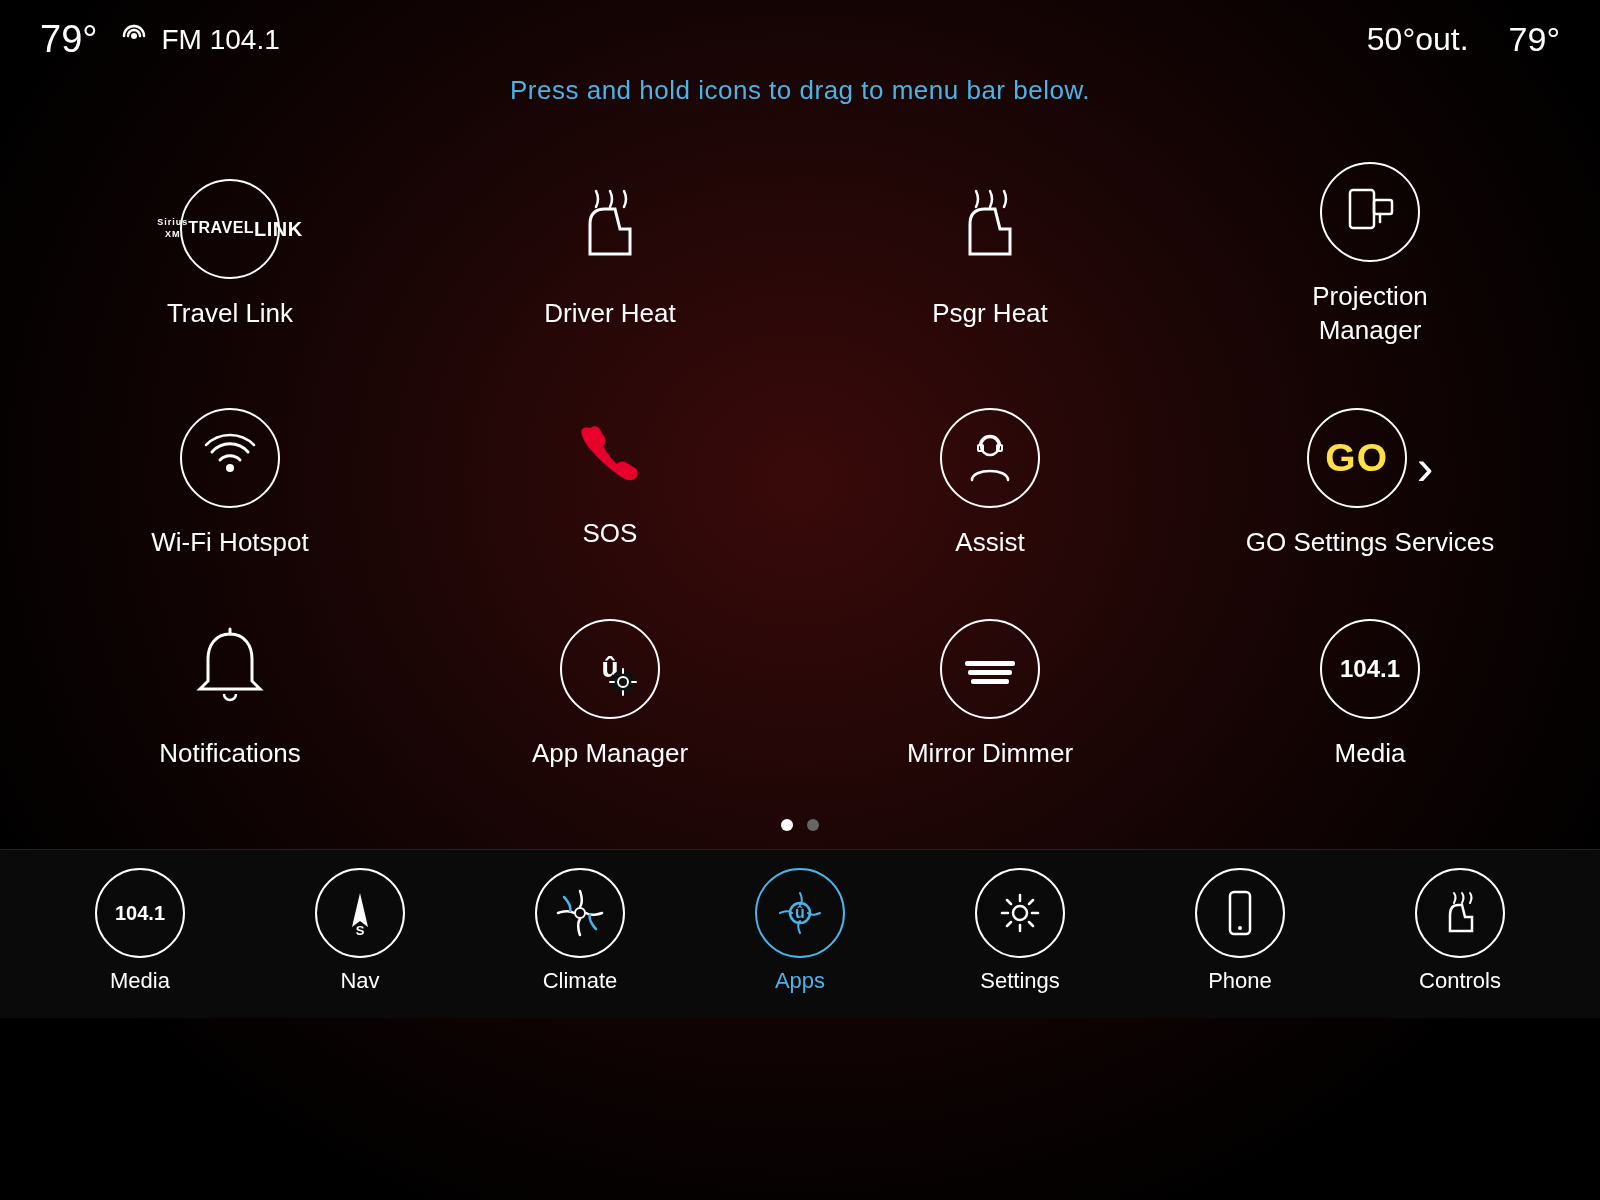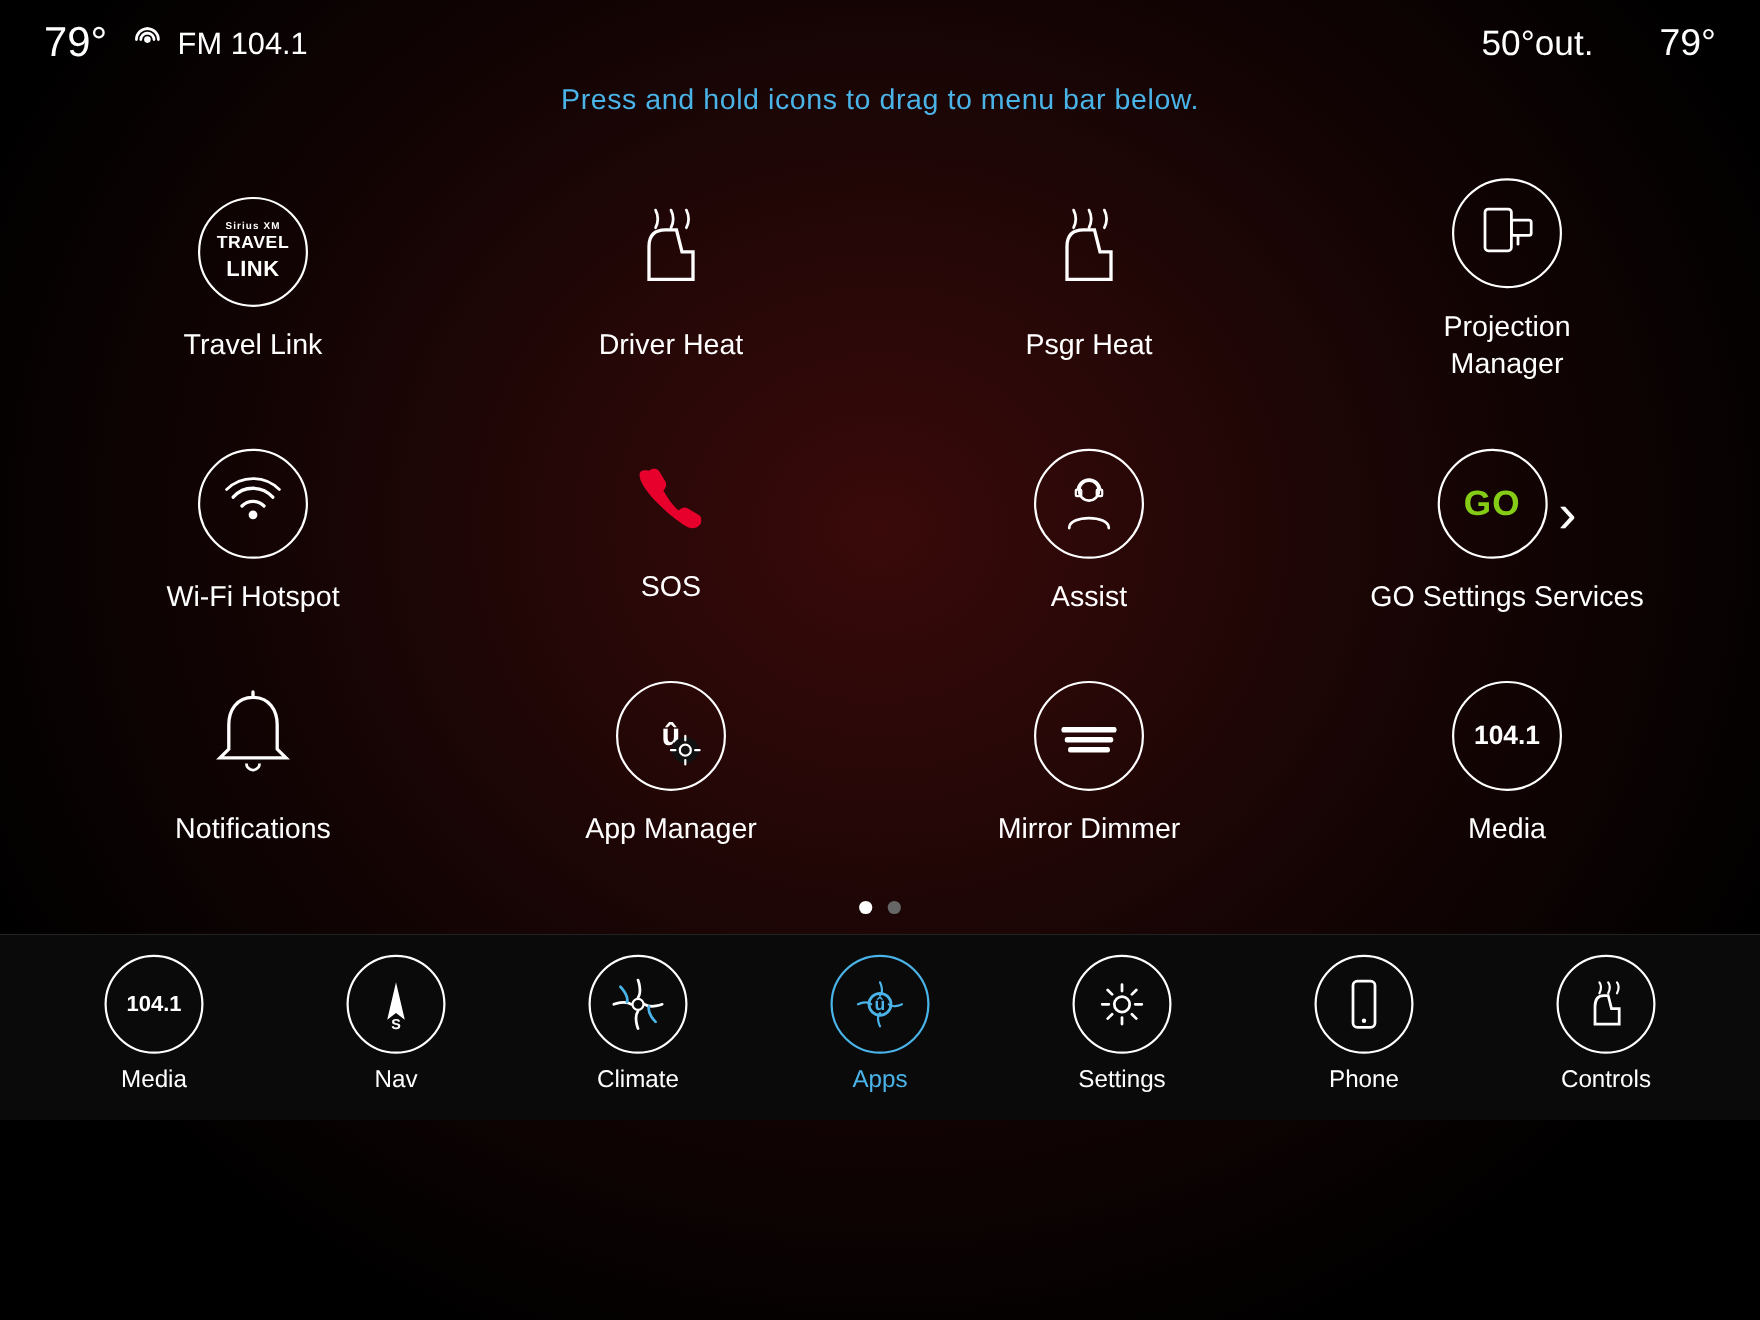--- a/index.html
+++ b/index.html
@@ -55,21 +55,21 @@
 
     .radio-icon {
       font-size: 26px;
       color: #ccc;
     }
 
     .status-right {
       margin-left: auto;
       display: flex;
       align-items: center;
-      gap: 60px;
+      gap: 40px;
       font-size: 34px;
     }
 
     .status-out {
       font-size: 32px;
       font-weight: 300;
     }
 
     .hint-bar {
       text-align: center;
@@ -129,21 +129,21 @@
       line-height: 1.3;
     }
 
     
     .travel-link-icon {
       width: 100px;
       height: 100px;
       border-radius: 50%;
       border: 2.5px solid #fff;
       display: flex;
-      flex-direction: column;
+      flex-direction: row;
       align-items: center;
       justify-content: center;
       margin-bottom: 18px;
       color: #fff;
       font-size: 11px;
       line-height: 1.3;
       text-align: center;
       font-weight: 600;
       letter-spacing: 0.5px;
     }
@@ -158,22 +158,22 @@
     
     .go-circle {
       width: 100px;
       height: 100px;
       border-radius: 50%;
       border: 2.5px solid #fff;
       display: flex;
       align-items: center;
       justify-content: center;
       margin-bottom: 18px;
-      color: #84cc16;
-      font-size: 32px;
+      color: #fde047;
+      font-size: 39px;
       font-weight: 700;
       letter-spacing: 1px;
     }
 
     
     .go-row {
       display: flex;
       align-items: center;
       justify-content: center;
     }

